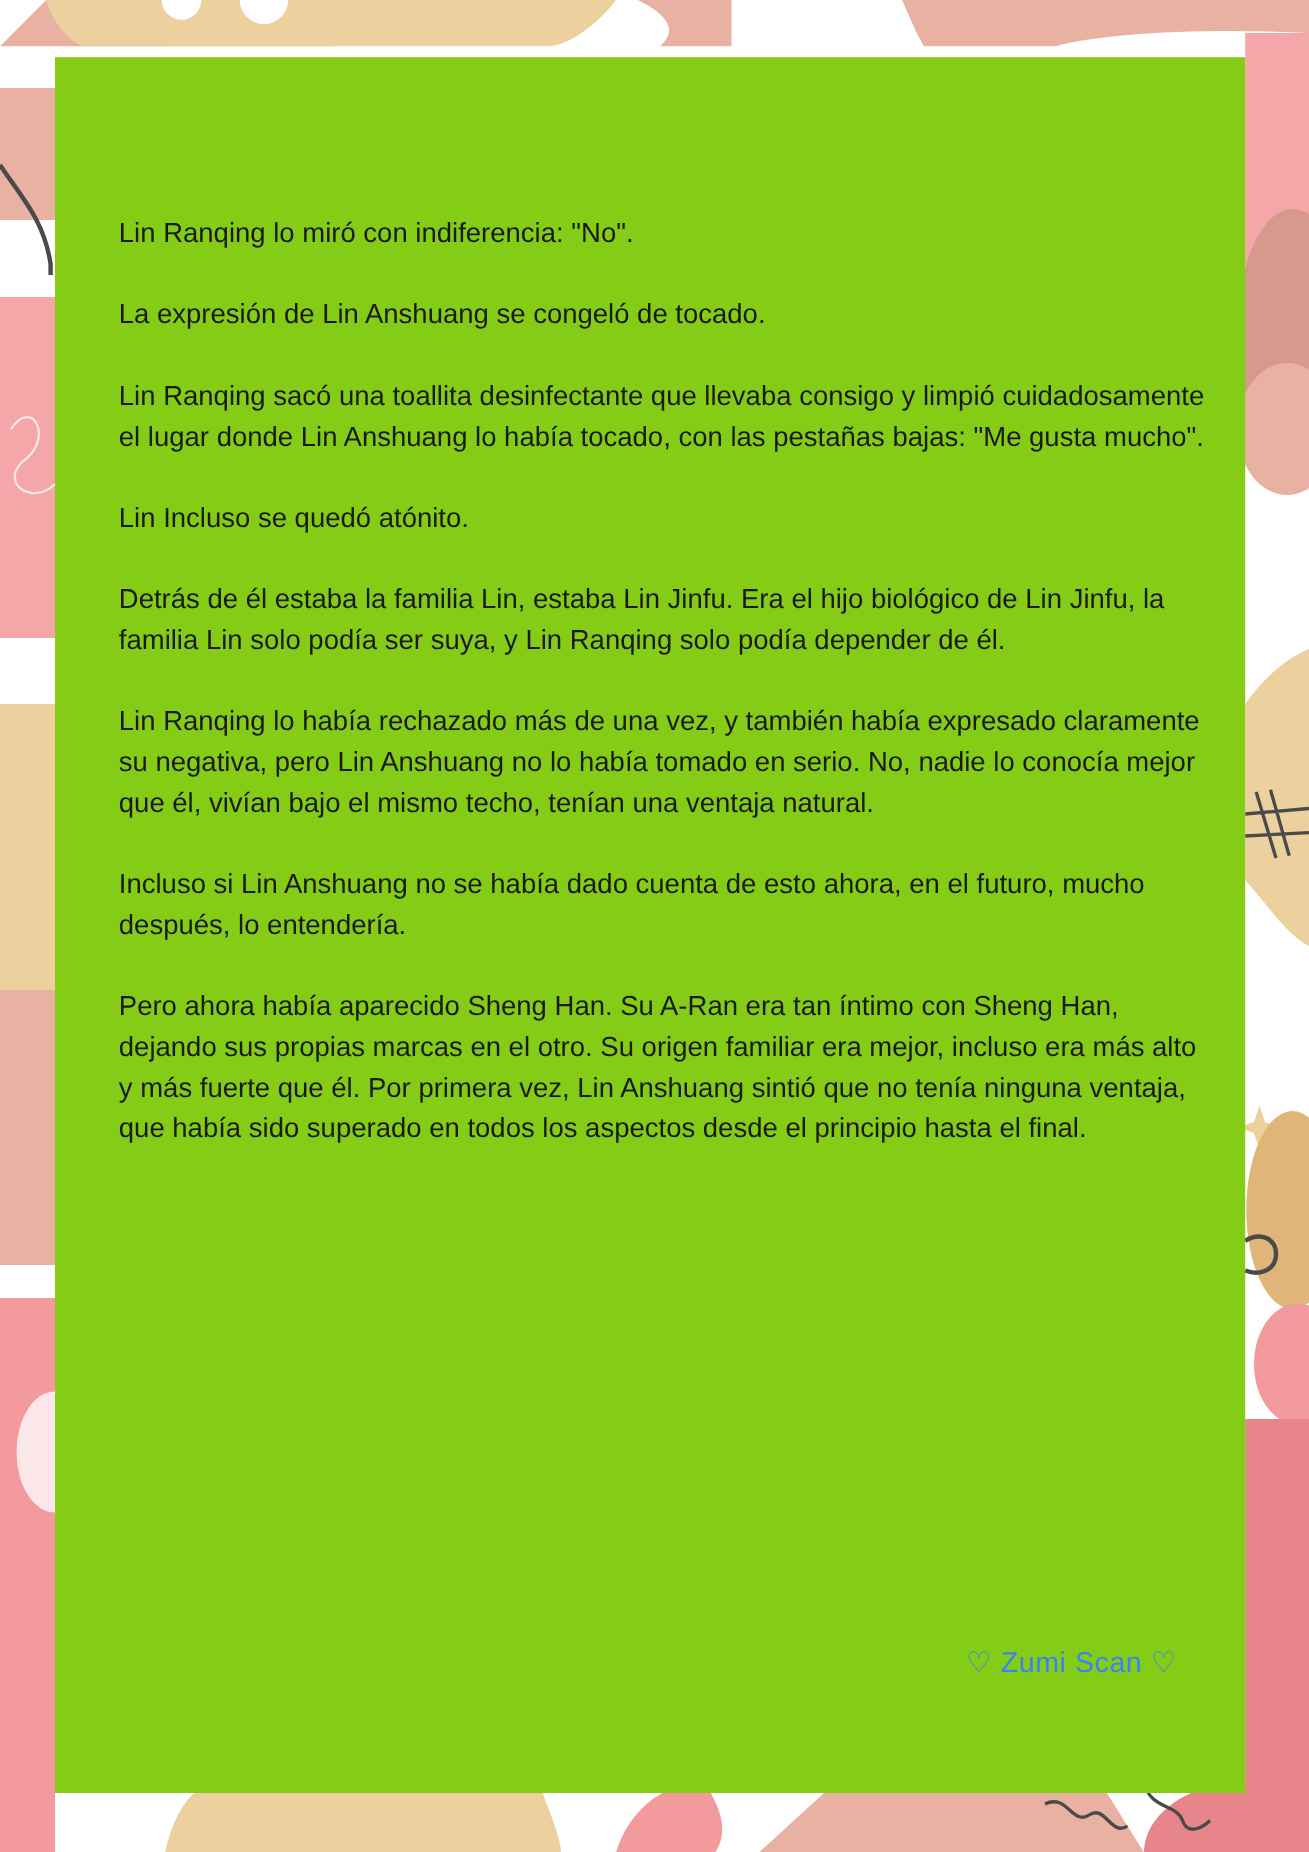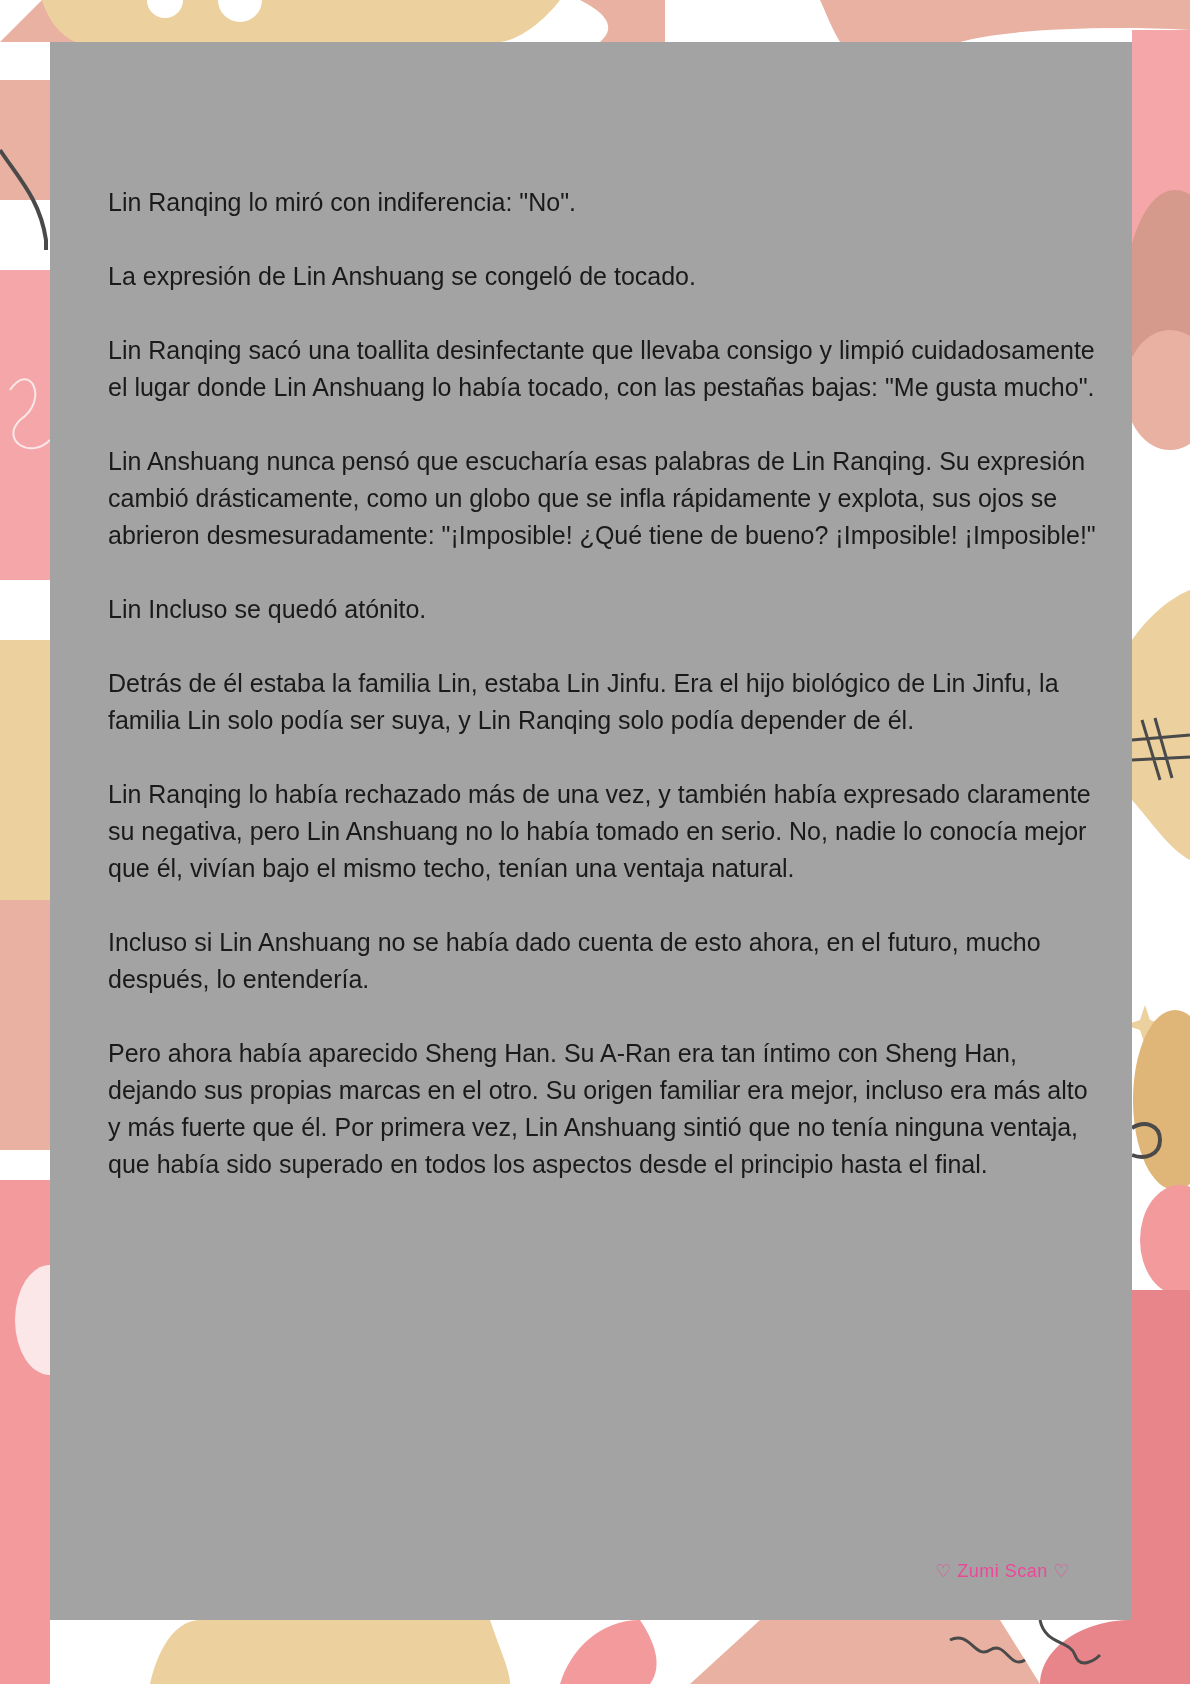--- a/index.html
+++ b/index.html
@@ -3,31 +3,31 @@
 <meta charset="utf-8">
 <style>
   html, body { margin: 0; padding: 0; }
   body {
     width: 1190px; height: 1684px; position: relative; overflow: hidden;
     background: #ffffff;
     font-family: "Liberation Sans", "DejaVu Sans", sans-serif;
   }
   .deco { position: absolute; }
   .panel {
-    position: absolute; left: 50px; top: 42px; width: 1082px; height: 1578px;
-    background: #a3a3a3;
+    position: absolute; left: 50px; top: 52px; width: 1082px; height: 1578px;
+    background: #84cc16;
   }
   .text-block {
     position: absolute; left: 58px; top: 142px; width: 990px;
     font-size: 25px; line-height: 37px; color: #1a1a1a;
   }
   .text-block p { margin: 0 0 37px 0; }
   .watermark {
-    position: absolute; right: 120px; top: 1560px;
-    font-size: 18px; color: #ec4899; letter-spacing: 0.5px;
+    position: absolute; right: 120px; top: 1496px;
+    font-size: 26px; color: #3b82f6; letter-spacing: 0.5px;
   }
 </style>
 </head>
 <body>
 
 <div class="deco" style="left:0;top:0;width:1190px;height:1684px;">
   <svg width="1190" height="1684" viewBox="0 0 1190 1684">
 
     <path d="M42 0 H150 V42 H0 Z" fill="#e8b1a1"></path>
     <path d="M42 0 C48 20 60 35 75 42 L300 42 C280 10 255 0 240 0 Z" fill="#ecd09e"></path>
@@ -65,21 +65,20 @@
     <path d="M1040 1684 C1040 1650 1080 1620 1132 1620 H1190 V1684 Z" fill="#e8858a"></path>
     <path d="M950 1640 C970 1630 975 1660 990 1650 C1005 1640 1010 1670 1025 1660 M1040 1620 C1045 1645 1070 1640 1075 1655 C1080 1670 1095 1660 1100 1655" stroke="#4a4a4a" stroke-width="3" fill="none"></path>
   </svg>
 </div>
 
 <div class="panel">
   <div class="text-block">
     <p>Lin Ranqing lo miró con indiferencia: "No".</p>
     <p>La expresión de Lin Anshuang se congeló de tocado.</p>
     <p>Lin Ranqing sacó una toallita desinfectante que llevaba consigo y limpió cuidadosamente el lugar donde Lin Anshuang lo había tocado, con las pestañas bajas: "Me gusta mucho".</p>
-    <p>Lin Anshuang nunca pensó que escucharía esas palabras de Lin Ranqing. Su expresión cambió drásticamente, como un globo que se infla rápidamente y explota, sus ojos se abrieron desmesuradamente: "¡Imposible! ¿Qué tiene de bueno? ¡Imposible! ¡Imposible!"</p>
     <p>Lin Incluso se quedó atónito.</p>
     <p>Detrás de él estaba la familia Lin, estaba Lin Jinfu. Era el hijo biológico de Lin Jinfu, la familia Lin solo podía ser suya, y Lin Ranqing solo podía depender de él.</p>
     <p>Lin Ranqing lo había rechazado más de una vez, y también había expresado claramente su negativa, pero Lin Anshuang no lo había tomado en serio. No, nadie lo conocía mejor que él, vivían bajo el mismo techo, tenían una ventaja natural.</p>
     <p>Incluso si Lin Anshuang no se había dado cuenta de esto ahora, en el futuro, mucho después, lo entendería.</p>
     <p>Pero ahora había aparecido Sheng Han. Su A-Ran era tan íntimo con Sheng Han, dejando sus propias marcas en el otro. Su origen familiar era mejor, incluso era más alto y más fuerte que él. Por primera vez, Lin Anshuang sintió que no tenía ninguna ventaja, que había sido superado en todos los aspectos desde el principio hasta el final.</p>
   </div>
 </div>
 
 <div class="watermark">♡ Zumi Scan ♡</div>
 

